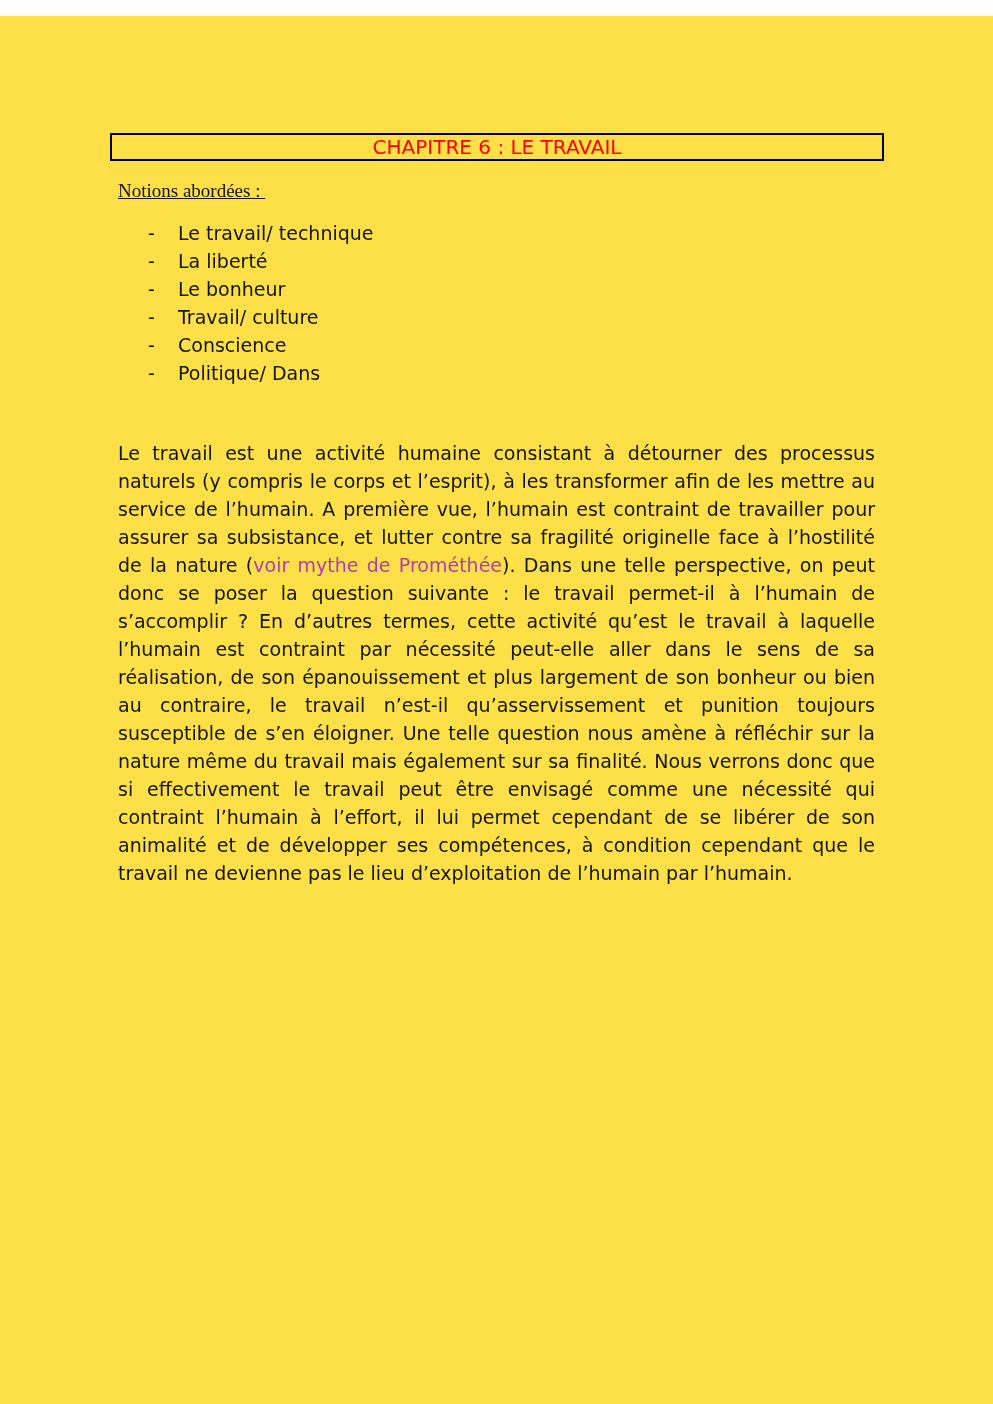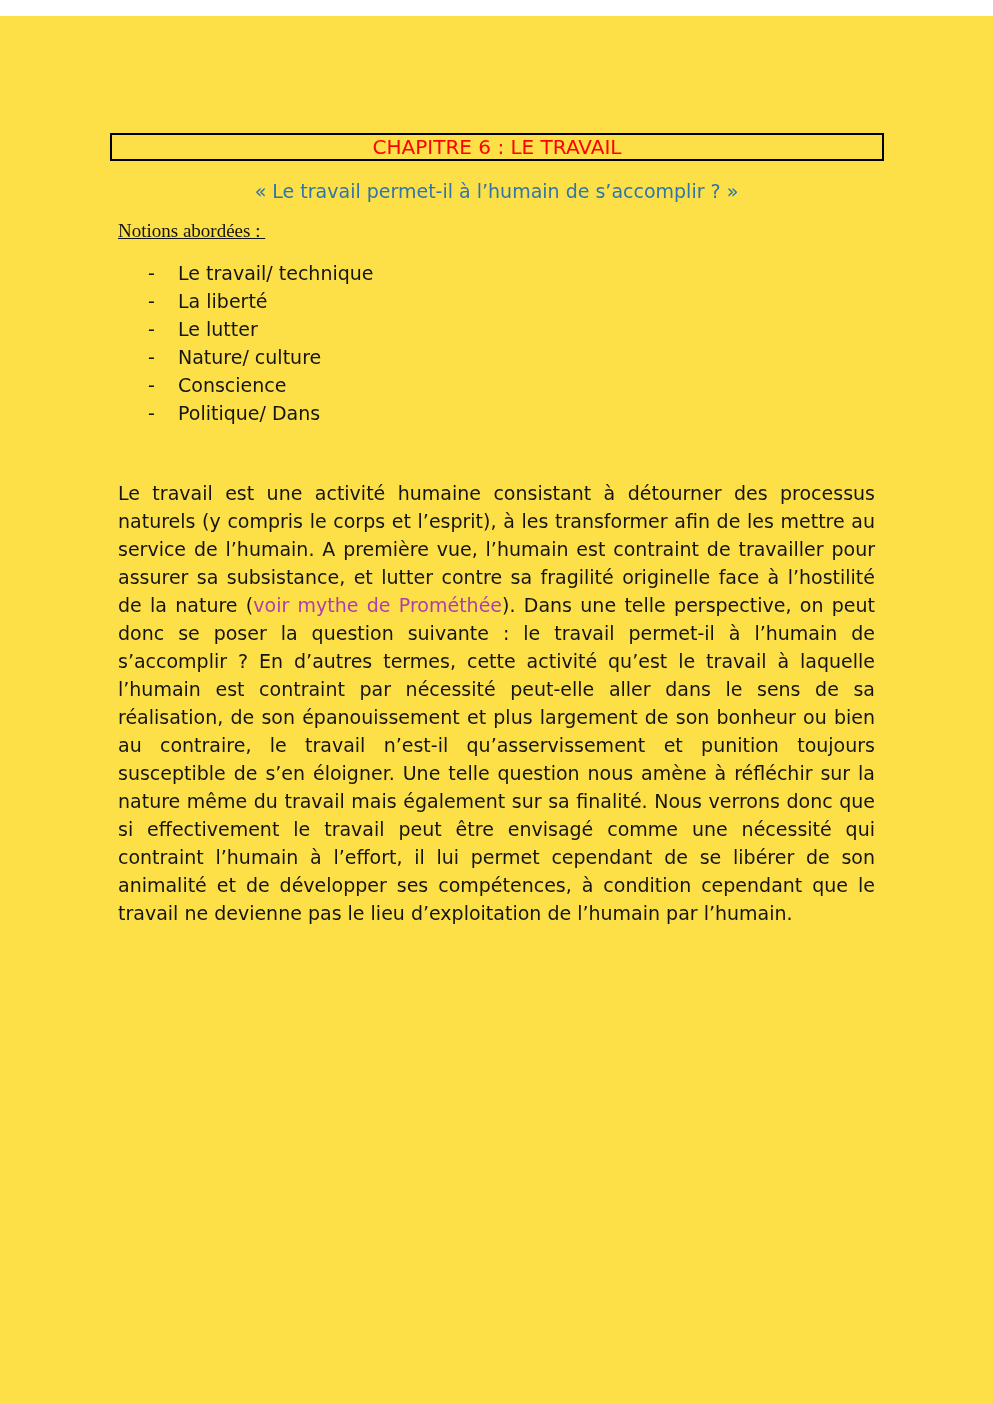--- a/index.html
+++ b/index.html
@@ -66,44 +66,43 @@
 </style>
 </head>
 <body>
 
 <div class="page">
 
   <div class="title-box">
     <span>CHAPITRE 6 : LE TRAVAIL</span>
   </div>
 
-  <p class="subtitle">« Le travail permet-il à l’humain de s’accomplir ? »</p>
 
 
 
   <p class="notions-heading">
     <span class="underlined">Notions abordées :&nbsp;</span>
   </p>
 
   <ul class="notions-list">
     <li>
       <span class="bullet">-</span>
       <span>Le travail/ technique</span>
     </li>
     <li>
       <span class="bullet">-</span>
       <span>La liberté</span>
     </li>
     <li>
       <span class="bullet">-</span>
-      <span>Le lutter</span>
+      <span>Le bonheur</span>
     </li>
     <li>
       <span class="bullet">-</span>
-      <span>Nature/ culture</span>
+      <span>Travail/ culture</span>
     </li>
     <li>
       <span class="bullet">-</span>
       <span>Conscience</span>
     </li>
     <li>
       <span class="bullet">-</span>
       <span>Politique/ Dans</span>
     </li>
   </ul>

